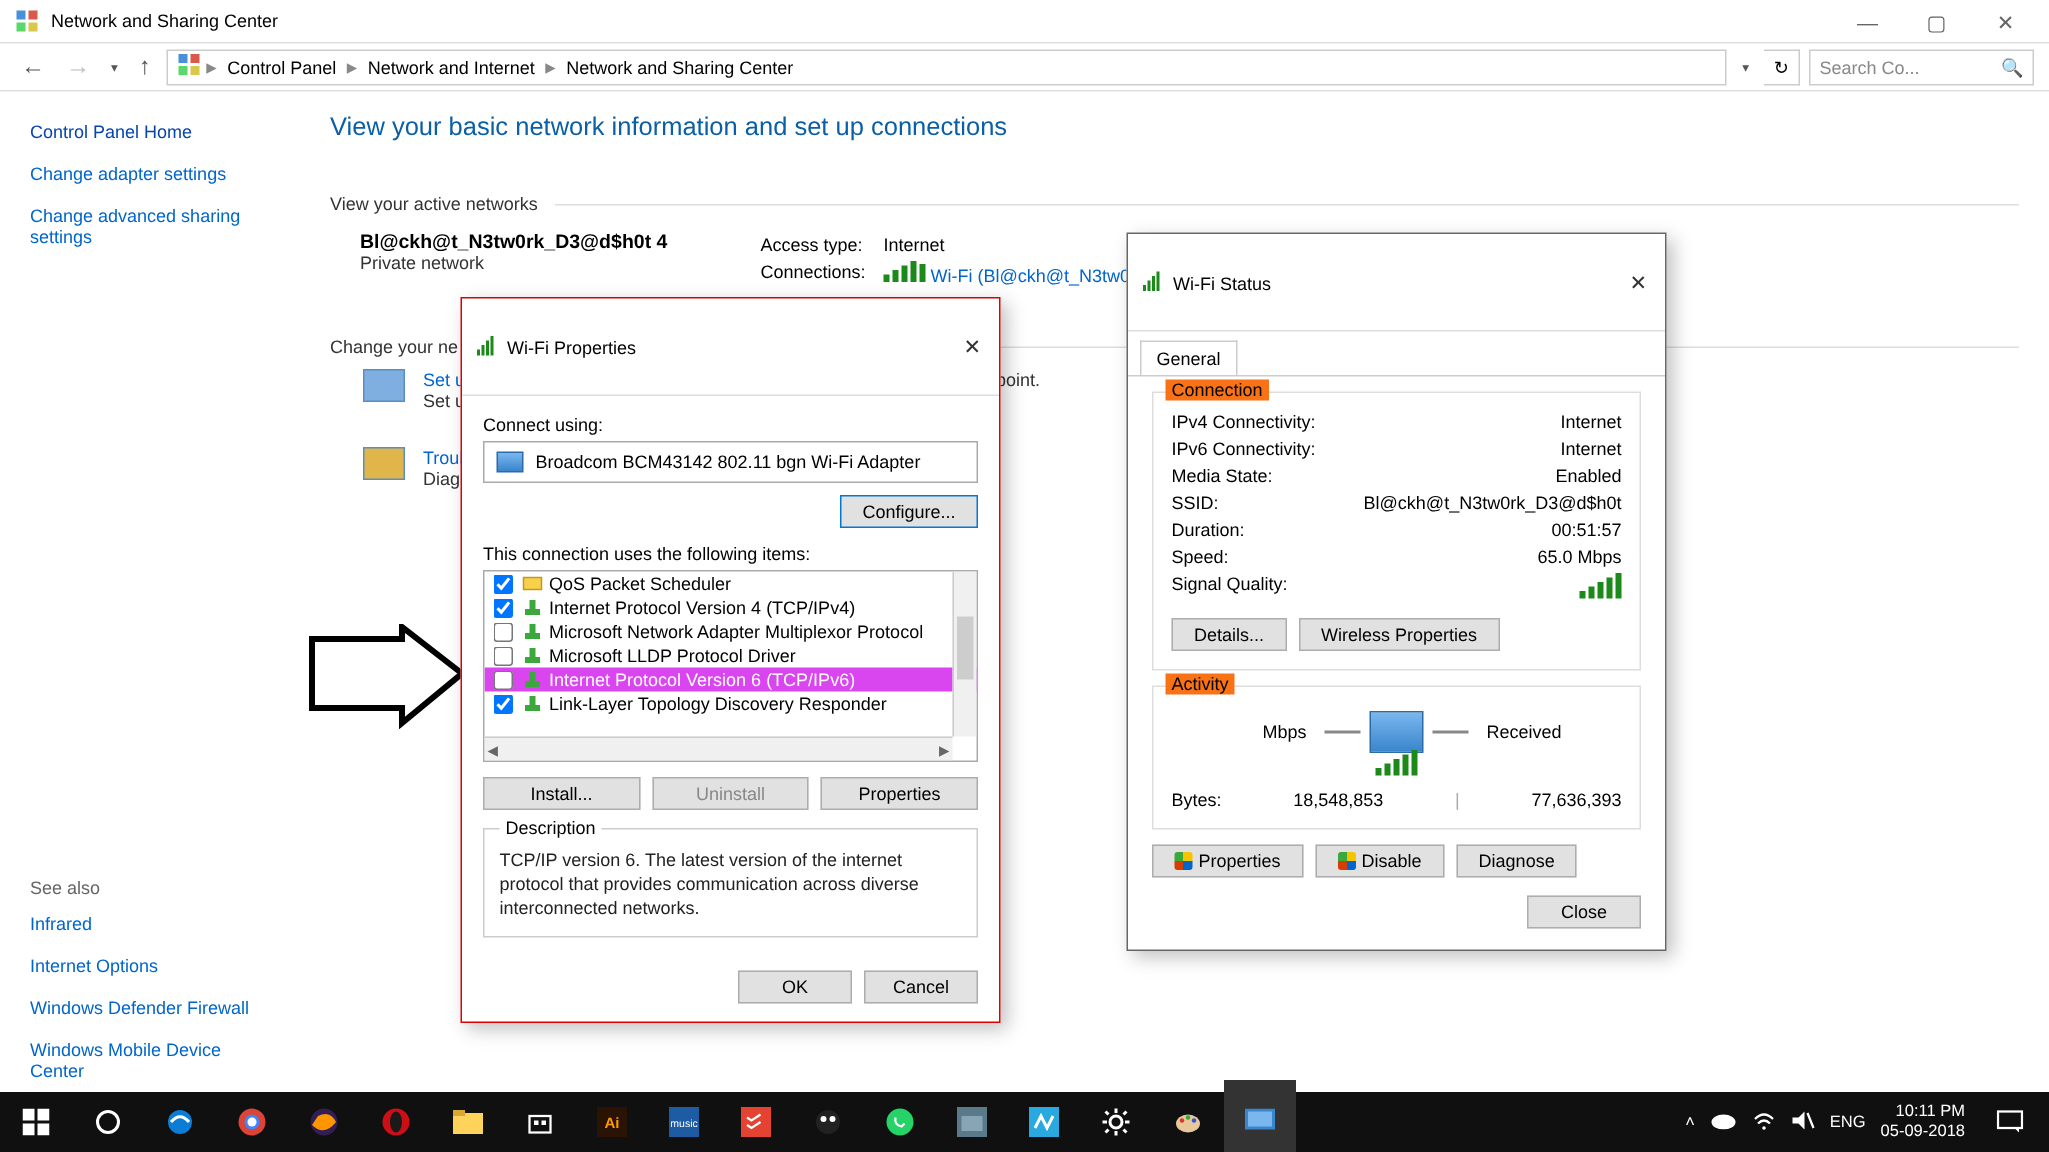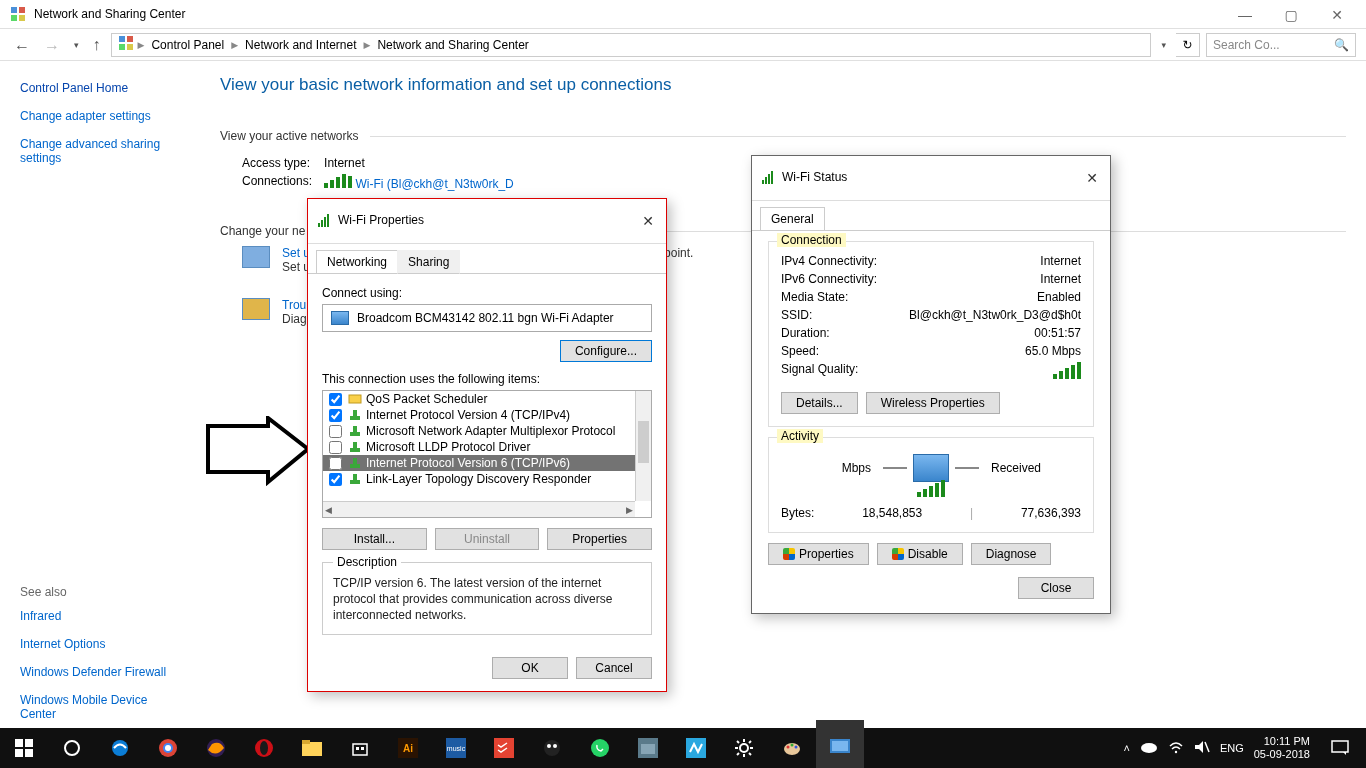--- a/index.html
+++ b/index.html
@@ -37,53 +37,53 @@
 .net-table a { color: #0066cc; }
 .change-row { margin-top: 30px; }
 .change-item { display: flex; align-items: flex-start; gap: 12px; margin: 8px 0 4px 22px; }
 .change-item .ci-icon { width: 28px; height: 22px; background: #7faee0; border: 1px solid #5a8dc0; }
 .change-item a { color: #0066cc; }
 .change-item .desc { color: #333; font-size: 12px; }
 
 
 .dialog { position: absolute; background: #fff; border: 1px solid #666; box-shadow: 4px 4px 12px rgba(0,0,0,.25); }
 .dlg-props { left: 307px; top: 198px; width: 360px; border: 1px solid #d00; }
-.dlg-title { display: flex; align-items: flex-start; padding: 14px 8px; border-bottom: 1px solid #ddd; }
+.dlg-title { display: flex; align-items: flex-end; padding: 24px 8px; border-bottom: 1px solid #ddd; }
 .dlg-title .icon { width: 16px; height: 16px; margin-right: 6px; }
 .dlg-title span { font-size: 12px; }
 .dlg-title .close { margin-left: auto; font-size: 14px; color: #333; padding: 0 4px; }
 .tabs { display: flex; padding: 6px 8px 0; border-bottom: 1px solid #ccc; }
 .tab { padding: 4px 10px; font-size: 12px; border: 1px solid #ccc; border-bottom: none; background: #fff; margin-right: -1px; }
 .tab:not(.active) { background: #f0f0f0; border-color: transparent; border-bottom: 1px solid #ccc; margin-bottom: -1px; }
 .dlg-body { padding: 12px 14px; }
 .lbl { font-size: 12px; margin-bottom: 4px; }
 .adapter-box { border: 1px solid #aaa; padding: 6px 8px; display: flex; align-items: center; gap: 8px; background: #fff; }
 .adapter-box .mon { width: 18px; height: 14px; background: linear-gradient(#7ab7ef,#3a85cc); border: 1px solid #2a6ba8; }
 .btn { border: 1px solid #adadad; background: #e1e1e1; font-size: 12px; padding: 3px 14px; text-align: center; min-width: 76px; display:inline-block; }
 .btn.disabled { color: #888; }
 .items-list { border: 1px solid #aaa; height: 128px; overflow: hidden; margin-top: 4px; position: relative; background:#fff; }
 .items-list .row { display: flex; align-items: center; gap: 4px; padding: 1px 6px; font-size: 12px; }
 .items-list .row input { margin-right: 2px; }
 .items-list .row .mic { width: 14px; height: 14px; display:inline-block; }
-.items-list .row.sel { background: #737373; color: #fff; }
+.items-list .row.sel { background: #d946ef; color: #fff; }
 .items-list .vscroll { position: absolute; right: 0; top: 0; bottom: 16px; width: 16px; background: #f0f0f0; border-left: 1px solid #ccc; }
 .items-list .vscroll .thumb { position:absolute; top:30px; left:2px; right:2px; height:42px; background:#cdcdcd; }
 .items-list .hscroll { position: absolute; left: 0; right: 16px; bottom: 0; height: 16px; background: #f0f0f0; border-top: 1px solid #ccc; display:flex; justify-content:space-between; align-items:center; padding:0 2px; font-size:9px; color:#666;}
 .row3 { display: flex; gap: 8px; margin-top: 10px; }
 .row3 .btn { flex: 1; }
 .fieldset { border: 1px solid #ccc; padding: 8px 10px 10px; margin-top: 12px; }
 .fieldset .leg { font-size: 12px; position: relative; top: -16px; background: #fff; display: inline-block; padding: 0 4px; }
 .fieldset .txt { margin-top: -10px; font-size: 12px; color: #222; line-height: 1.35; }
 .okrow { display: flex; justify-content: flex-end; gap: 8px; padding: 10px 14px 12px; }
 
 
 .dlg-status { left: 751px; top: 155px; width: 360px; }
 .status-body { padding: 10px 16px 12px; }
 .fs { border: 1px solid #ddd; padding: 10px 12px 12px; margin-bottom: 10px; position: relative; }
-.fs .leg { position: absolute; top: -9px; left: 8px; background: #fef9c3; padding: 0 4px; font-size: 12px; }
+.fs .leg { position: absolute; top: -9px; left: 8px; background: #f97316; padding: 0 4px; font-size: 12px; }
 .kvrow { display: flex; justify-content: space-between; font-size: 12px; padding: 2px 0; }
 .sig-bars { display: inline-flex; align-items: flex-end; gap: 2px; }
 .sig-bars span { width: 4px; background: #1b8a1b; }
 .sig-bars span:nth-child(1){height:5px} .sig-bars span:nth-child(2){height:8px} .sig-bars span:nth-child(3){height:11px} .sig-bars span:nth-child(4){height:14px} .sig-bars span:nth-child(5){height:17px}
 .status-btns { display: flex; gap: 8px; margin-top: 8px; }
 .activity-row { display: flex; justify-content: space-between; align-items: center; margin: 6px 0 2px; }
 .activity-row .mon2 { width: 36px; height: 28px; background: linear-gradient(#7ab7ef,#3a85cc); border: 1px solid #2a6ba8; }
 .byte-row { display: flex; justify-content: space-between; font-size: 12px; }
 .shield { display:inline-block; width:12px; height:12px; background: conic-gradient(#f6c400 0 25%, #0066cc 25% 50%, #d63d00 50% 75%, #3aa83a 75% 100%); border-radius: 2px; margin-right:4px; vertical-align:-2px;}
 .close-row { display:flex; justify-content:flex-end; padding: 0 16px 14px; }
@@ -159,20 +159,24 @@
     <a>Internet Options</a>
     <a>Windows Defender Firewall</a>
     <a>Windows Mobile Device Center</a>
   </div>
 
   <div class="content">
     <h1>View your basic network information and set up connections</h1>
 
     <div class="sect-title">View your active networks</div>
     <div class="active-net">
+      <div>
+        <div class="name">Bl@ckh@t_N3tw0rk_D3@d$h0t 4</div>
+        <div class="sub">Private network</div>
+      </div>
       <table class="net-table">
         <tbody>
             <tr>
           <td>Access type:</td>
           <td>Internet</td>
         </tr>
         <tr>
           <td>Connections:</td>
           <td>
             <span style="color:#1b8a1b">
@@ -224,24 +228,20 @@
       <svg width="16" height="16">
           <rect x="2" y="10" width="2" height="4" fill="#1b8a1b"></rect>
           <rect x="5" y="7" width="2" height="7" fill="#1b8a1b"></rect>
           <rect x="8" y="4" width="2" height="10" fill="#1b8a1b"></rect>
           <rect x="11" y="1" width="2" height="13" fill="#1b8a1b"></rect>
         </svg>
     </span>
     <span>Wi-Fi Properties</span>
     <span class="close">✕</span>
   </div>
-  <div class="tabs">
-    <div class="tab active">Networking</div>
-    <div class="tab">Sharing</div>
-  </div>
   <div class="dlg-body">
     <div class="lbl">Connect using:</div>
     <div class="adapter-box">
       <span class="mon"></span>
       <span>Broadcom BCM43142 802.11 bgn Wi-Fi Adapter</span>
     </div>
     <div style="text-align:right; margin-top:8px">
       <span class="btn" style="border-color:#0078d7">Configure...</span>
     </div>
     <div class="lbl" style="margin-top:10px">This connection uses the following items:</div>

